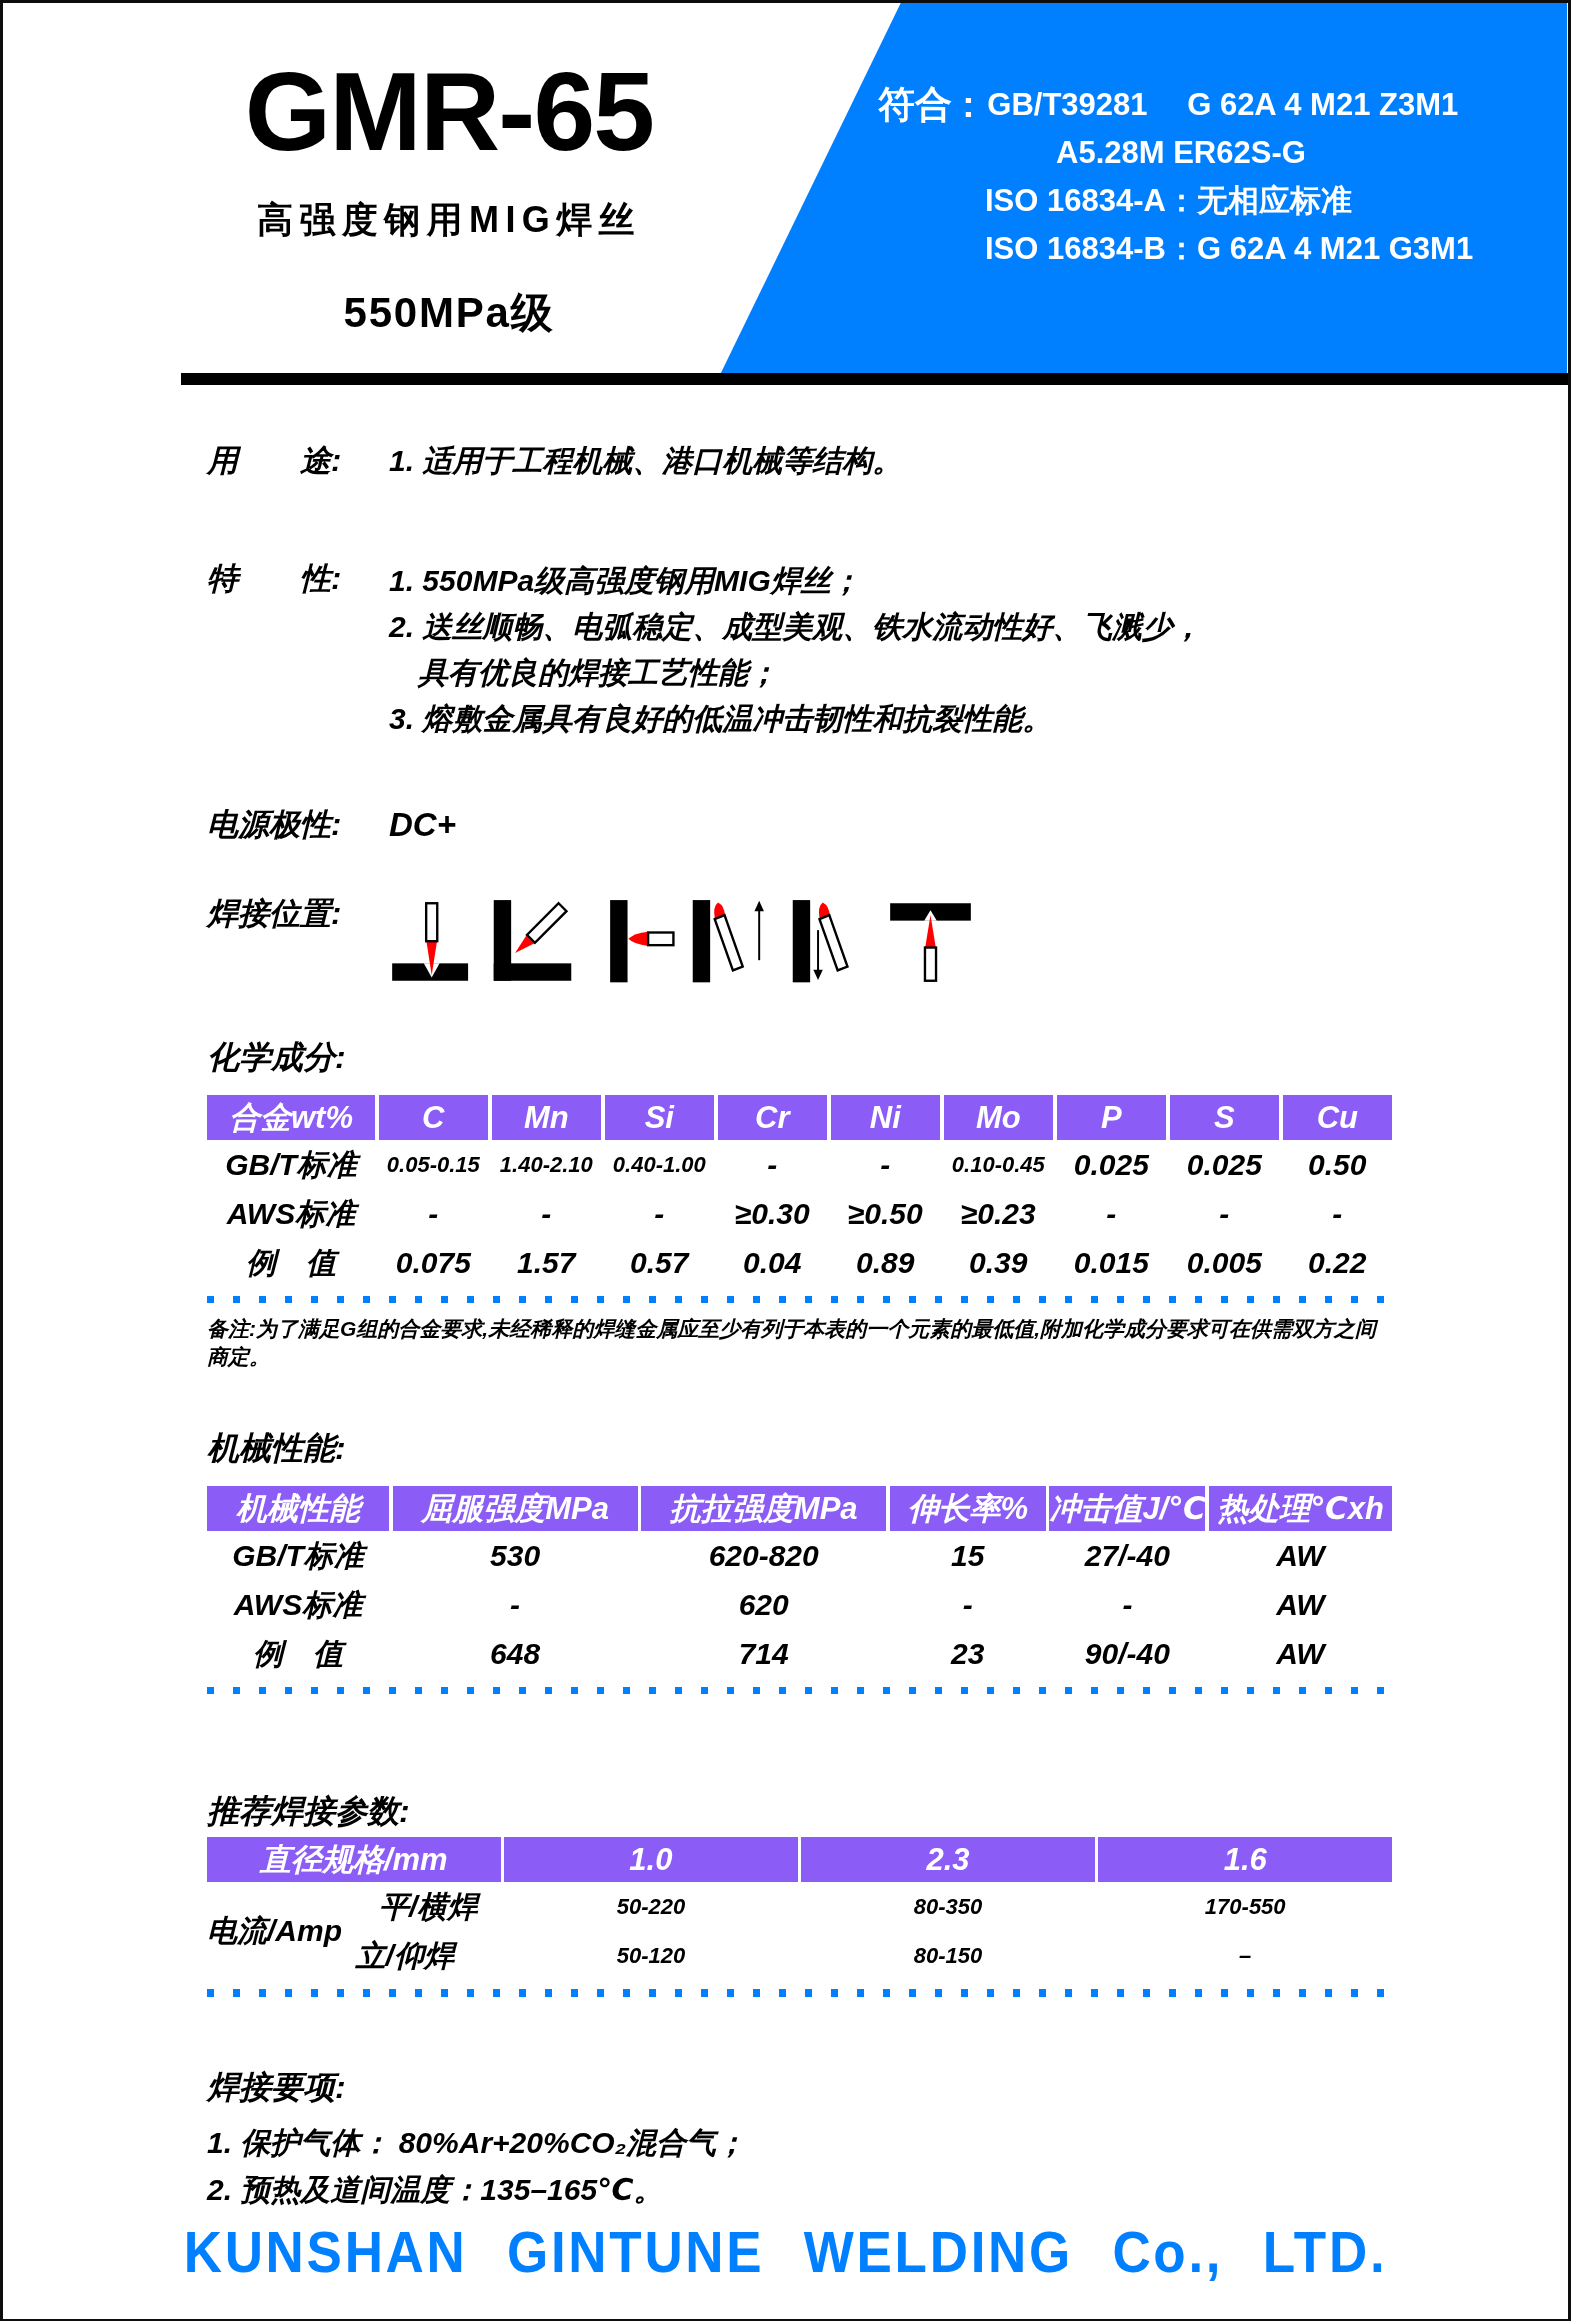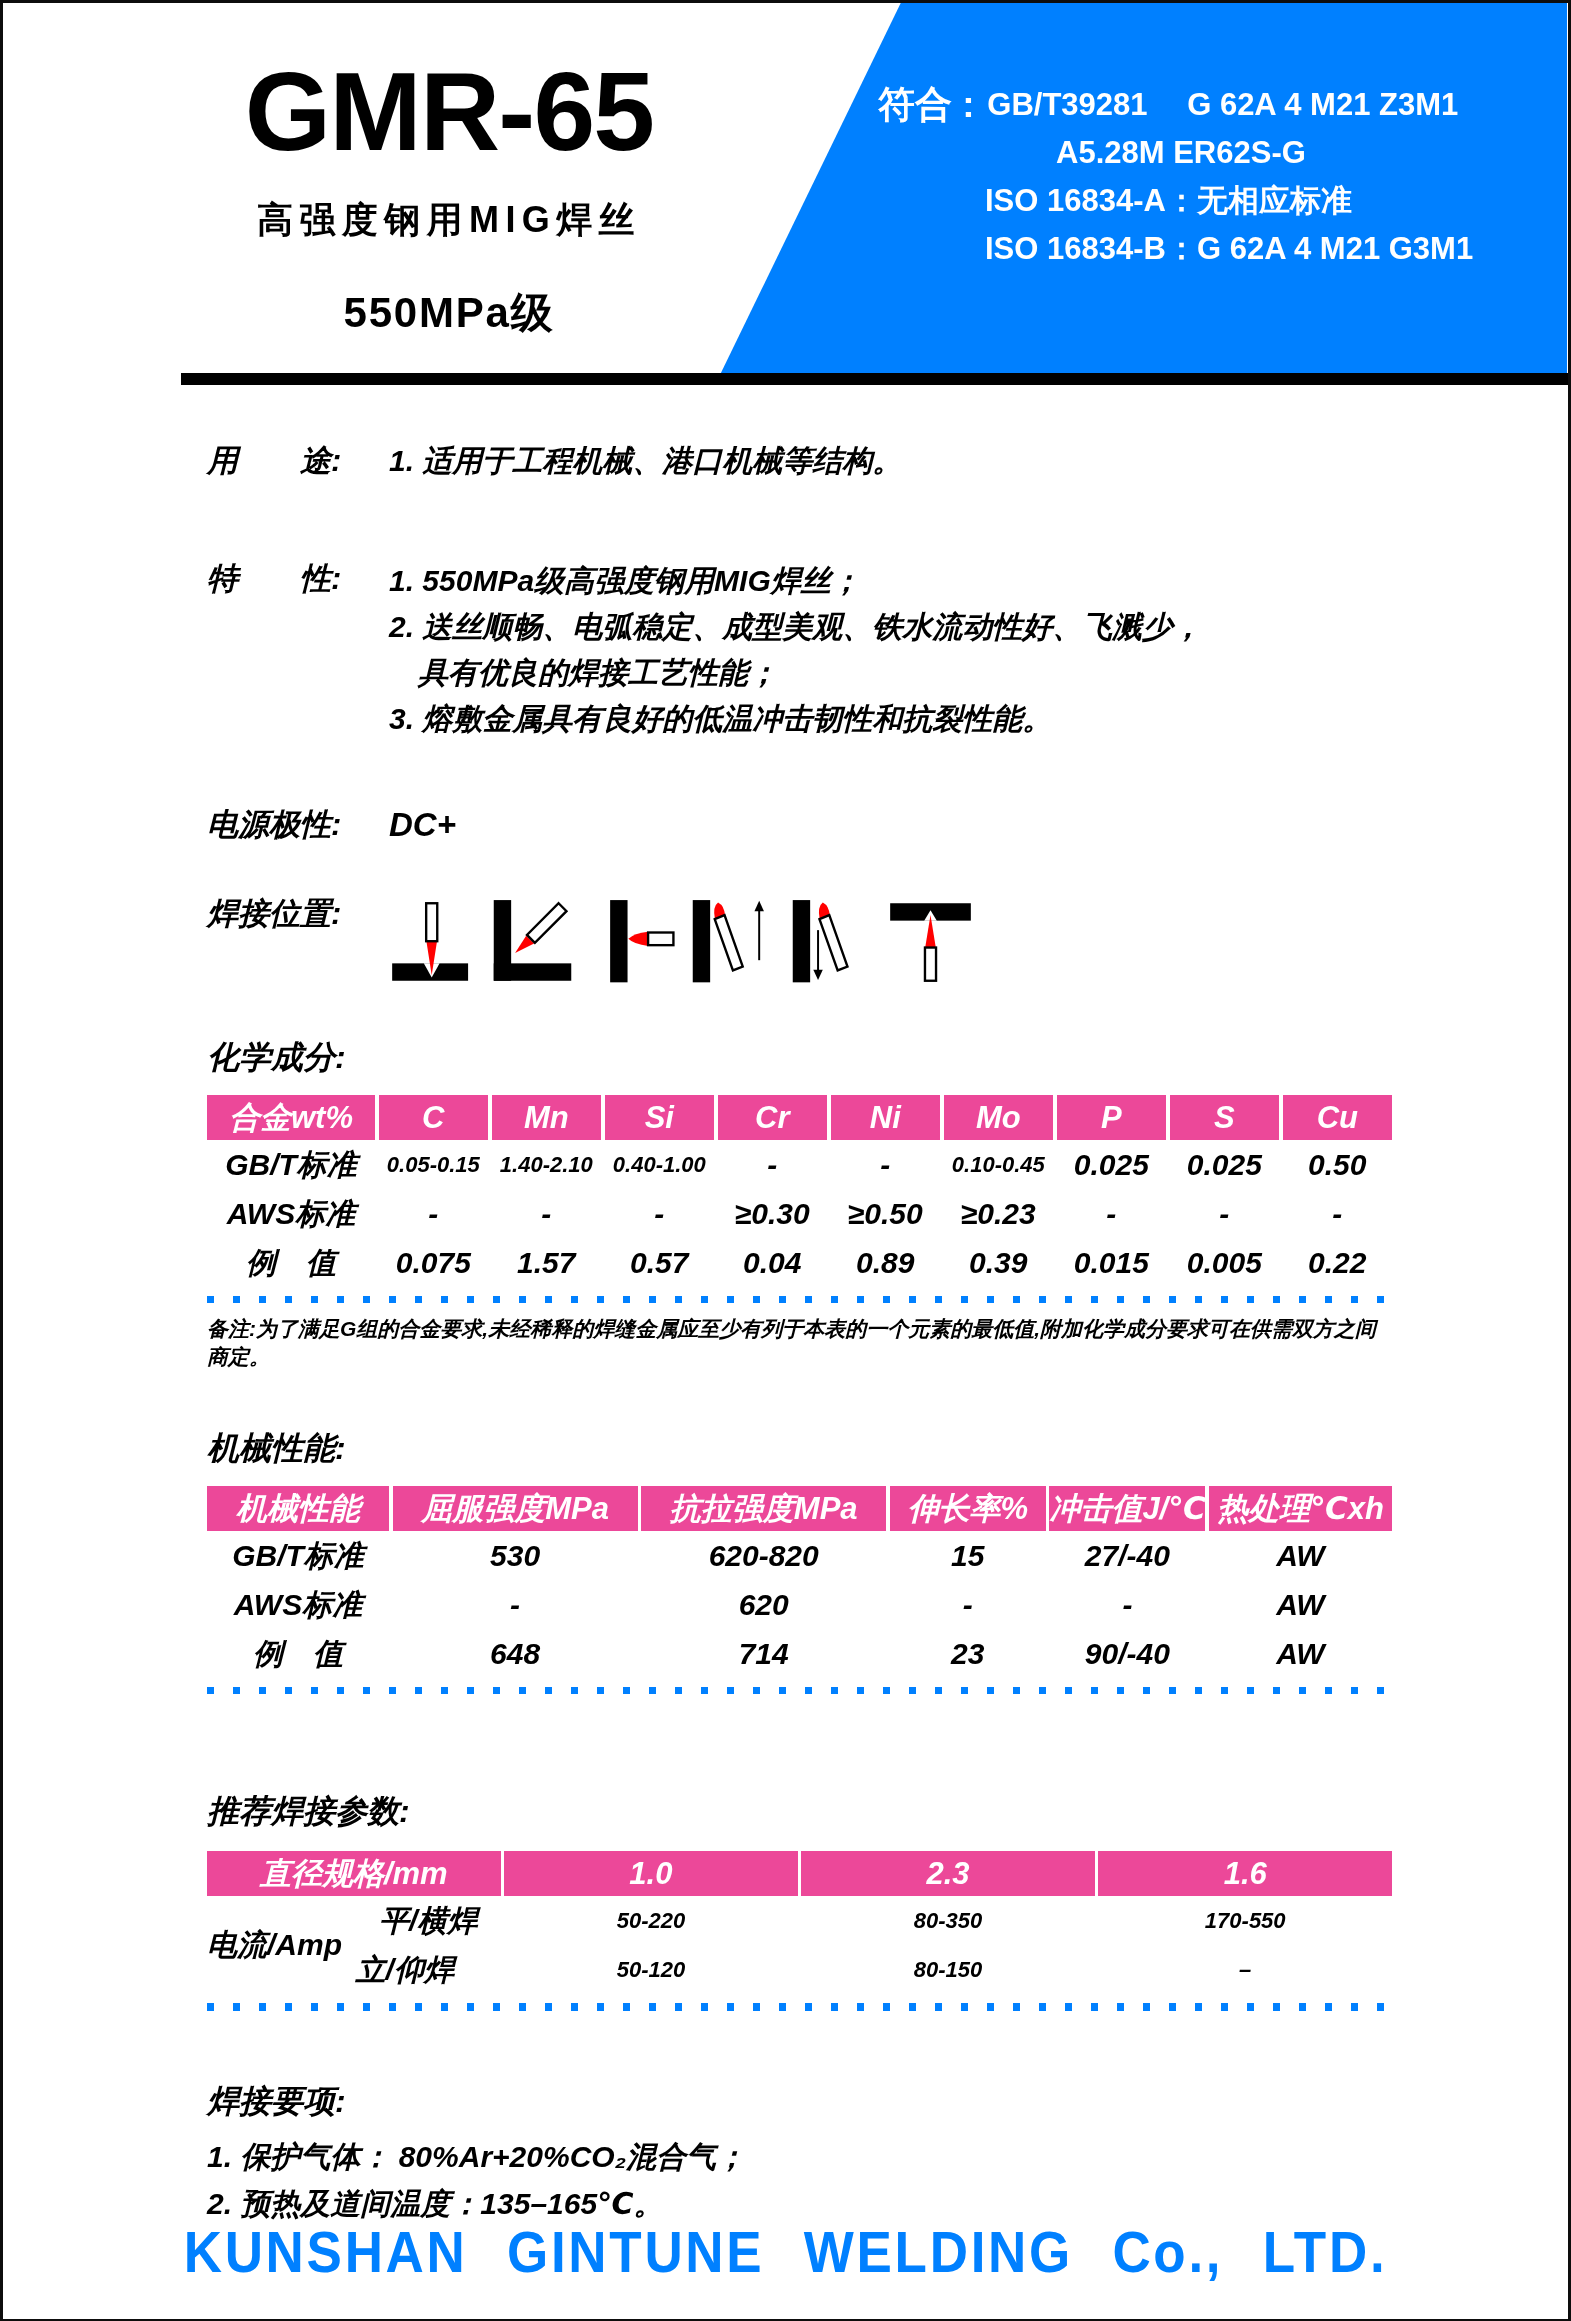--- a/index.html
+++ b/index.html
@@ -36,35 +36,35 @@
   .features .f-indent { padding-left:29px; }
   .polarity { margin-top:62px; }
   .polarity .row-body { font-size:33px; font-weight:700; }
   .positions { margin-top:47px; align-items:flex-start; }
   .icon-strip { display:flex; gap:12.7px; align-items:flex-end; }
   .icon-strip svg { display:block; }
   .sec-title { font-size:32px; font-weight:700; }
   .chem-title { margin-top:45px; }
   
   .thead { display:grid; column-gap:3.6px; margin-top:14.5px; }
-  .th { background:#ec4899; color:#fff; font-size:31px; font-weight:700;
+  .th { background:#8b5cf6; color:#fff; font-size:31px; font-weight:700;
         height:45px; line-height:45px; text-align:center; white-space:nowrap; overflow:hidden; }
   .tr  { display:grid; column-gap:3.6px; }
   .tl  { font-size:30px; font-weight:700; height:49px; line-height:49px; text-align:center; }
   .td  { font-size:30px; font-weight:600; height:49px; line-height:49px; text-align:center; }
   .td.sm { font-size:22px;text-align:center; }
   .chem-cols { grid-template-columns:168px repeat(9,1fr); }
   .mech-cols { grid-template-columns:182px 245px 245px 156px 156px 1fr; }
   .dotline { height:7.3px; margin-top:9px;
     background:repeating-linear-gradient(90deg,#0080FF 0,#0080FF 7.3px,transparent 7.3px,transparent 26px); }
   .chem-note { margin-top:12.7px; font-size:21px; font-weight:600; }
   .mech-title { margin-top:56px; }
   .param-title { margin-top:96px; }
   .param-grid { display:grid; grid-template-columns:repeat(8,1fr);
-    grid-template-rows:45px 49px 49px; column-gap:3.6px; margin-top:17px; }
+    grid-template-rows:45px 49px 49px; column-gap:3.6px; margin-top:3px; }
   .param-grid .th { grid-row:1; }
   .ph1 { grid-column:1/3; } .ph2 { grid-column:3/5; } .ph3 { grid-column:5/7; } .ph4 { grid-column:7/9; }
   .amp-label { grid-column:1/2; grid-row:2/4; display:flex; align-items:center;
     font-size:30px; font-weight:600; }
   .p-sub { grid-column:2/3; font-size:30px; font-weight:700; height:49px; line-height:49px; }
   .p-sub.r1 { grid-row:2;text-align:center; } .p-sub.r2 { grid-row:3; }
   .pv { font-size:22px; font-weight:600; height:49px; line-height:49px; text-align:center; }
   .pv.c1 { grid-column:3/5; } .pv.c2 { grid-column:5/7; } .pv.c3 { grid-column:7/9; }
   .pv.r1 { grid-row:2; } .pv.r2 { grid-row:3; }
   .notes-title { margin-top:69px; }

